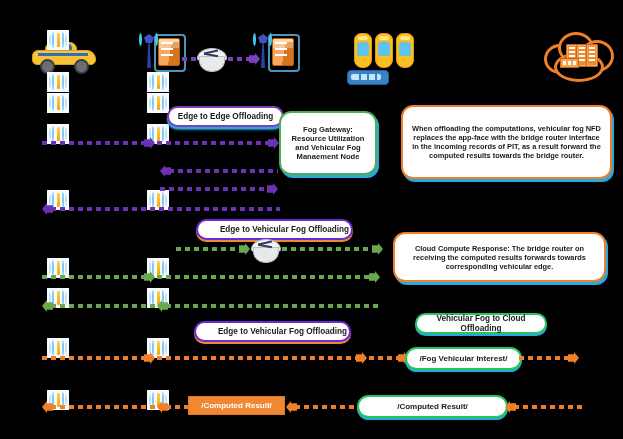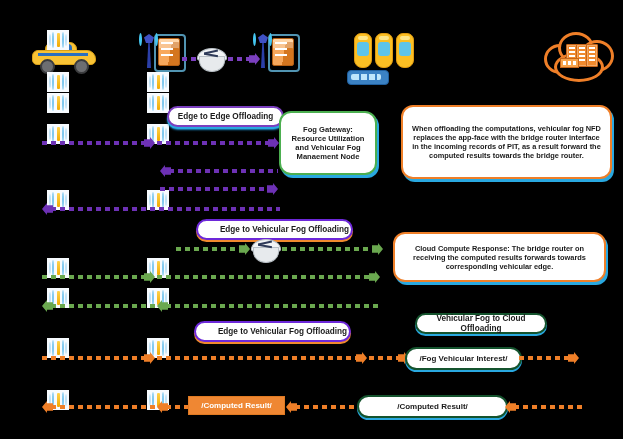--- a/index.html
+++ b/index.html
@@ -89,21 +89,21 @@
   .flow .head{position:absolute;top:-3px;width:11px;height:12px;}
   .flow .head.r{right:0;clip-path:polygon(0 18%,55% 18%,55% 0,100% 50%,55% 100%,55% 82%,0 82%);}
   .flow .head.l{left:0;clip-path:polygon(100% 18%,45% 18%,45% 0,0 50%,45% 100%,45% 82%,100% 82%);}
 
   
   .pill{position:absolute;display:flex;align-items:center;justify-content:center;
         background:#fff;border-radius:30px;text-align:center;
         font-weight:bold;color:#1a1a1a;line-height:1.15;}
   .pill.purple{border:2px solid #7b3fbf;box-shadow:0 2px 0 #29a8e0,0 3px 2px #1e88c7;}
   .pill.blue{border:2px solid #6d28d9;box-shadow:0 2px 0 #f08a2e;padding-left:20px;}
-  .pill.orange{border:2px solid #14532d;box-shadow:0 2px 0 #29a8e0;}
+  .pill.orange{border:2px solid #22c55e;box-shadow:0 2px 0 #29a8e0;}
 
   
   .note{position:absolute;display:flex;align-items:center;justify-content:center;
         background:#fff;border-radius:12px;text-align:center;padding:6px 8px;
         font-weight:bold;color:#1a1a1a;box-sizing:border-box;}
   .note.green{border:2px solid #4caf50;box-shadow:2px 3px 0 #29a8e0;}
   .note.orange{border:2px solid #ef7f28;box-shadow:2px 3px 0 #29a8e0;}
 
   
   .solidbox{position:absolute;display:flex;align-items:center;justify-content:center;

